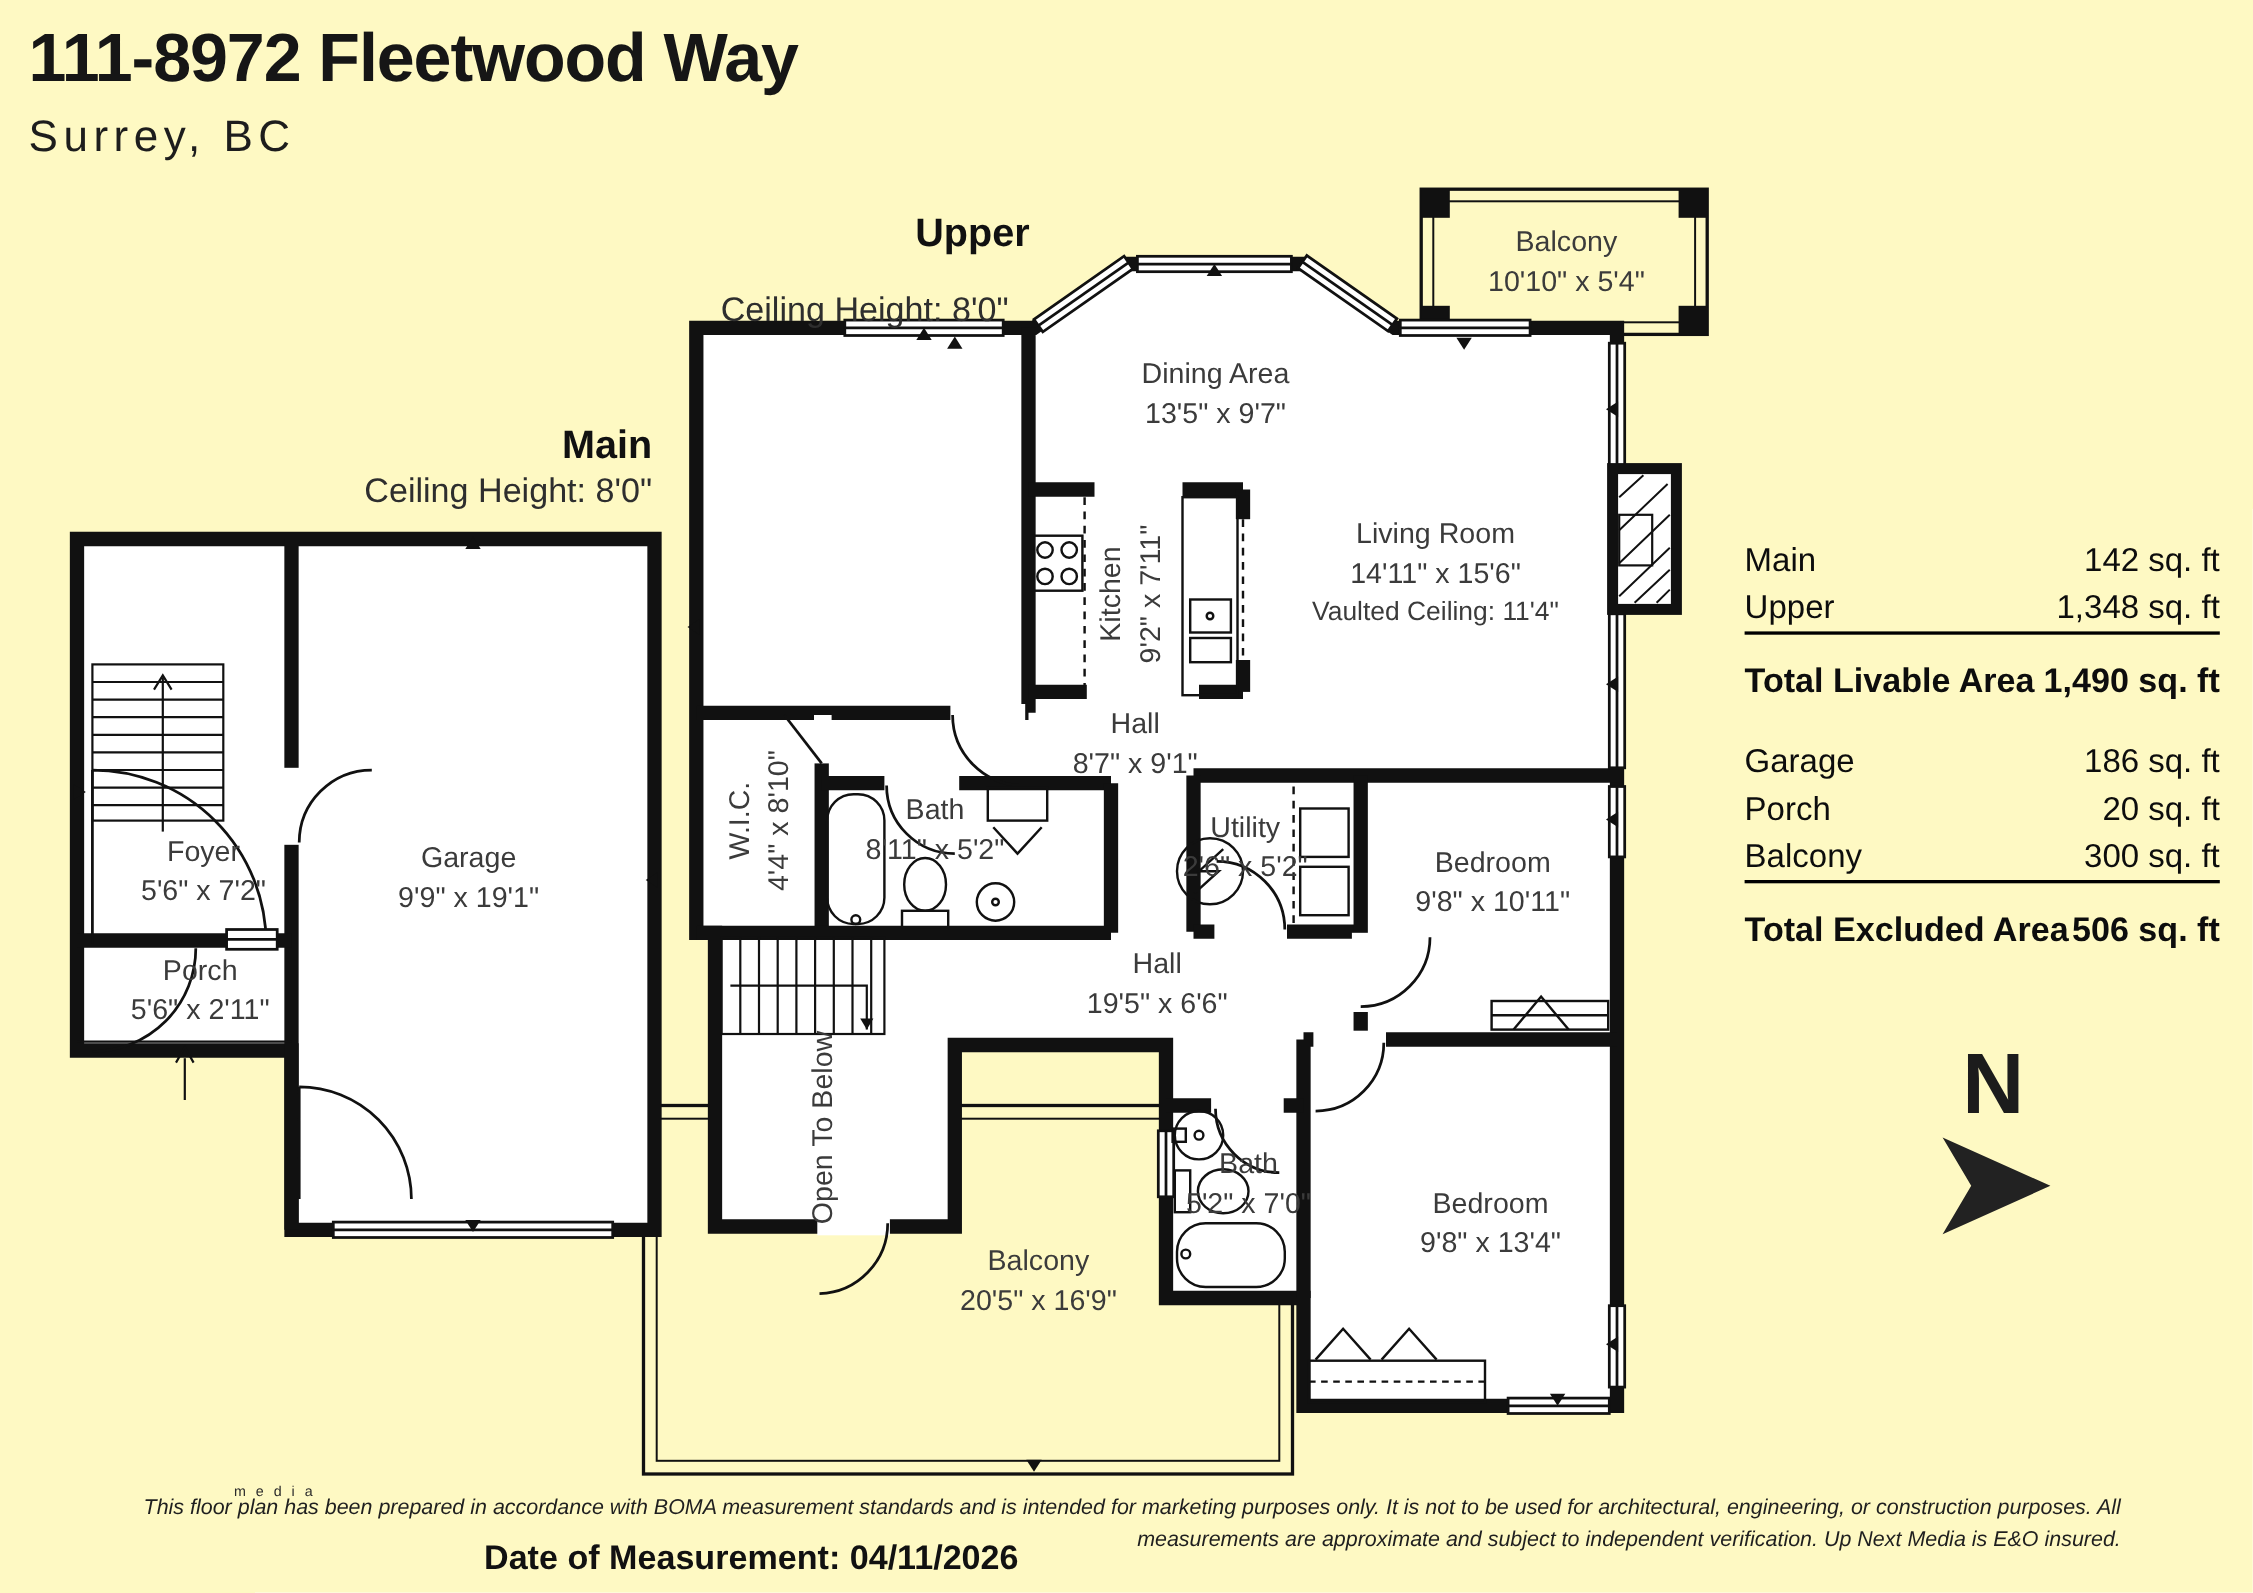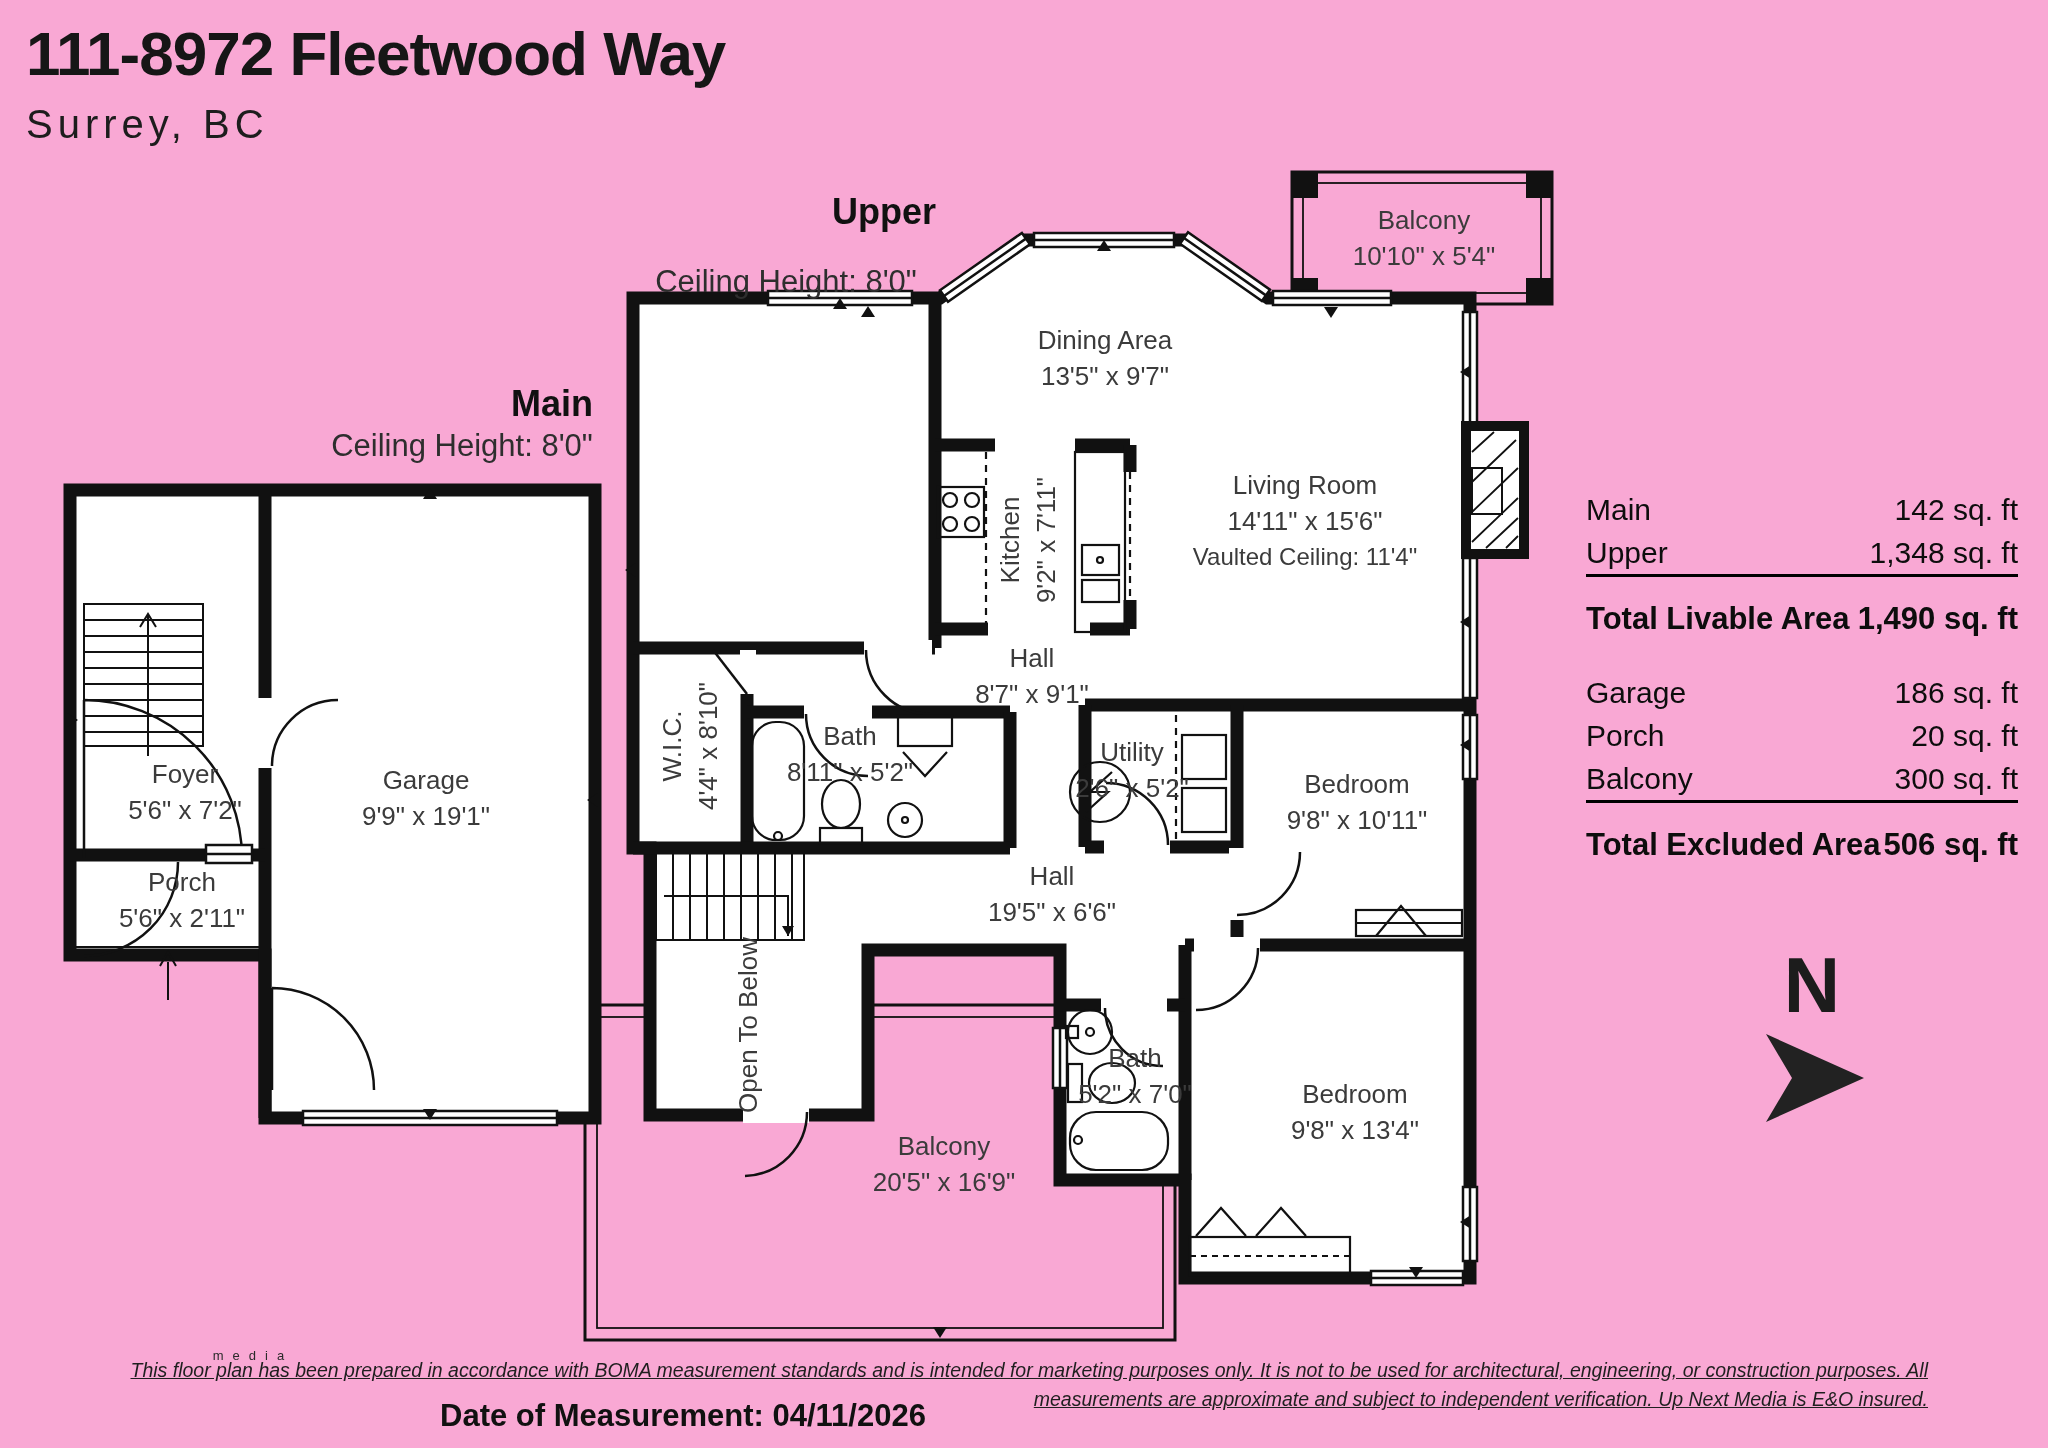--- a/index.html
+++ b/index.html
@@ -1,16 +1,16 @@
 <!DOCTYPE html>
 <html><head>
 <meta charset="utf-8">
 <style>
   html,body{margin:0;padding:0;background:#fff;}
-  .stage{position:relative;width:2048px;height:1448px;background:#f9a8d4;overflow:hidden;
+  .stage{position:relative;width:2048px;height:1448px;background:#fef9c3;overflow:hidden;
          font-family:"Liberation Sans", sans-serif;color:#222;}
   svg.plan{position:absolute;left:0;top:0;width:2048px;height:1448px;}
   .hdr{position:absolute;left:26px;top:20px;}
   .hdr h1{margin:0;font-size:62px;font-weight:800;letter-spacing:-1px;color:#161616;line-height:1.1;}
   .hdr .city{margin-top:14px;font-size:40px;font-weight:400;letter-spacing:5px;color:#1d1d1d;}
   .lbl{position:absolute;transform:translate(-50%,-50%);text-align:center;color:#3b3b3b;
        font-size:26px;line-height:1.4;white-space:nowrap;}
   .lbl .dims{font-size:26px;}
   .lbl .extra{font-size:24px;}
   .lbl.rot{transform:translate(-50%,-50%) rotate(-90deg);}
@@ -20,21 +20,21 @@
   .areas{position:absolute;left:1586px;top:488px;width:432px;font-size:30px;color:#0d0d0d;}
   .arow{display:flex;justify-content:space-between;align-items:baseline;padding:5px 0 4px 0;}
   .arow.rule{border-bottom:3px solid #000;}
   .arow.total{font-weight:800;font-size:31px;padding-top:24px;}
   .agap{height:30px;}
   .compass-n{position:absolute;transform:translate(-50%,-50%);font-size:78px;font-weight:800;color:#1c1c1c;}
   .logo{position:absolute;left:138px;top:1346px;width:230px;text-align:center;}
   .logo .l1{font-size:48px;font-weight:800;letter-spacing:-1px;color:#2a2a2a;}
   .logo .l2{font-size:13px;letter-spacing:9px;color:#2a2a2a;margin-top:2px;}
   .disclaimer{position:absolute;right:120px;top:1356px;text-align:right;font-style:italic;
-       font-size:19.5px;color:#1f1f1f;line-height:1.5;text-decoration:underline;}
+       font-size:19.5px;color:#1f1f1f;line-height:1.5;}
   .disclaimer div{white-space:nowrap;}
   .meas-date{position:absolute;left:440px;top:1398px;font-size:31px;font-weight:700;color:#111;white-space:nowrap;}
 </style>
 </head>
 <body>
 
 <div class="stage">
 
   <svg class="plan" viewBox="0 0 2048 1448">
     <g stroke="#111" fill="none" stroke-linecap="butt">

